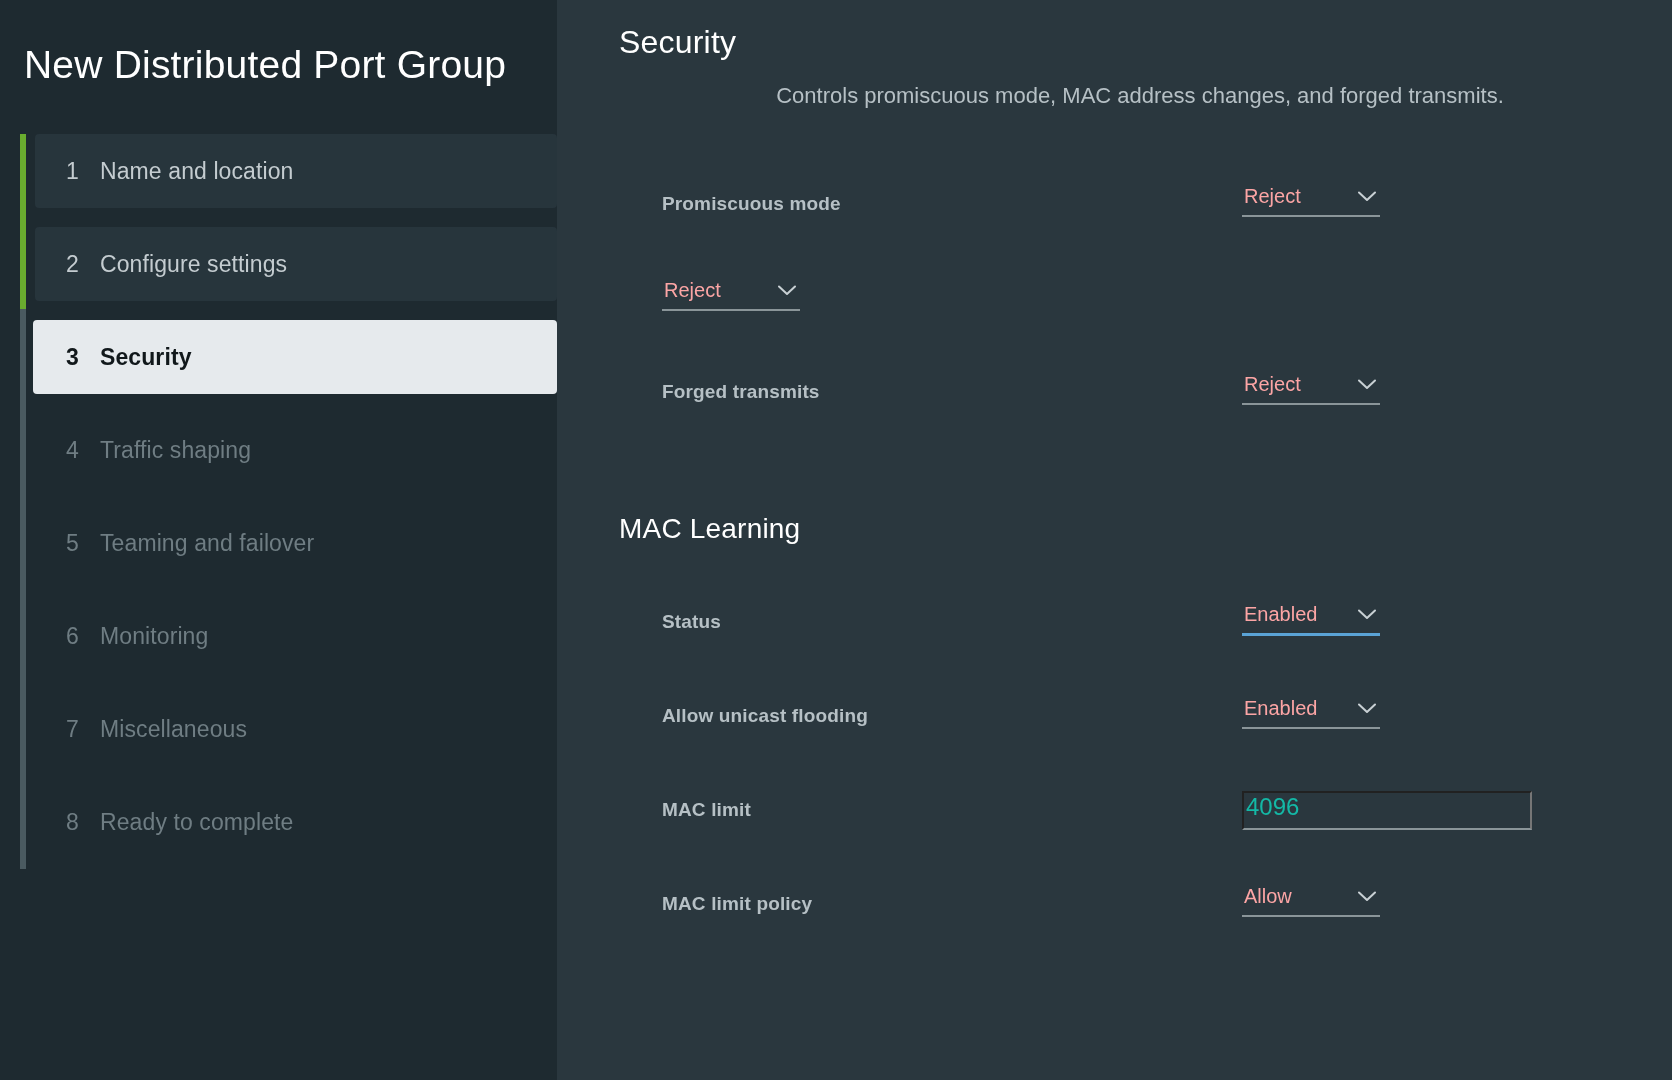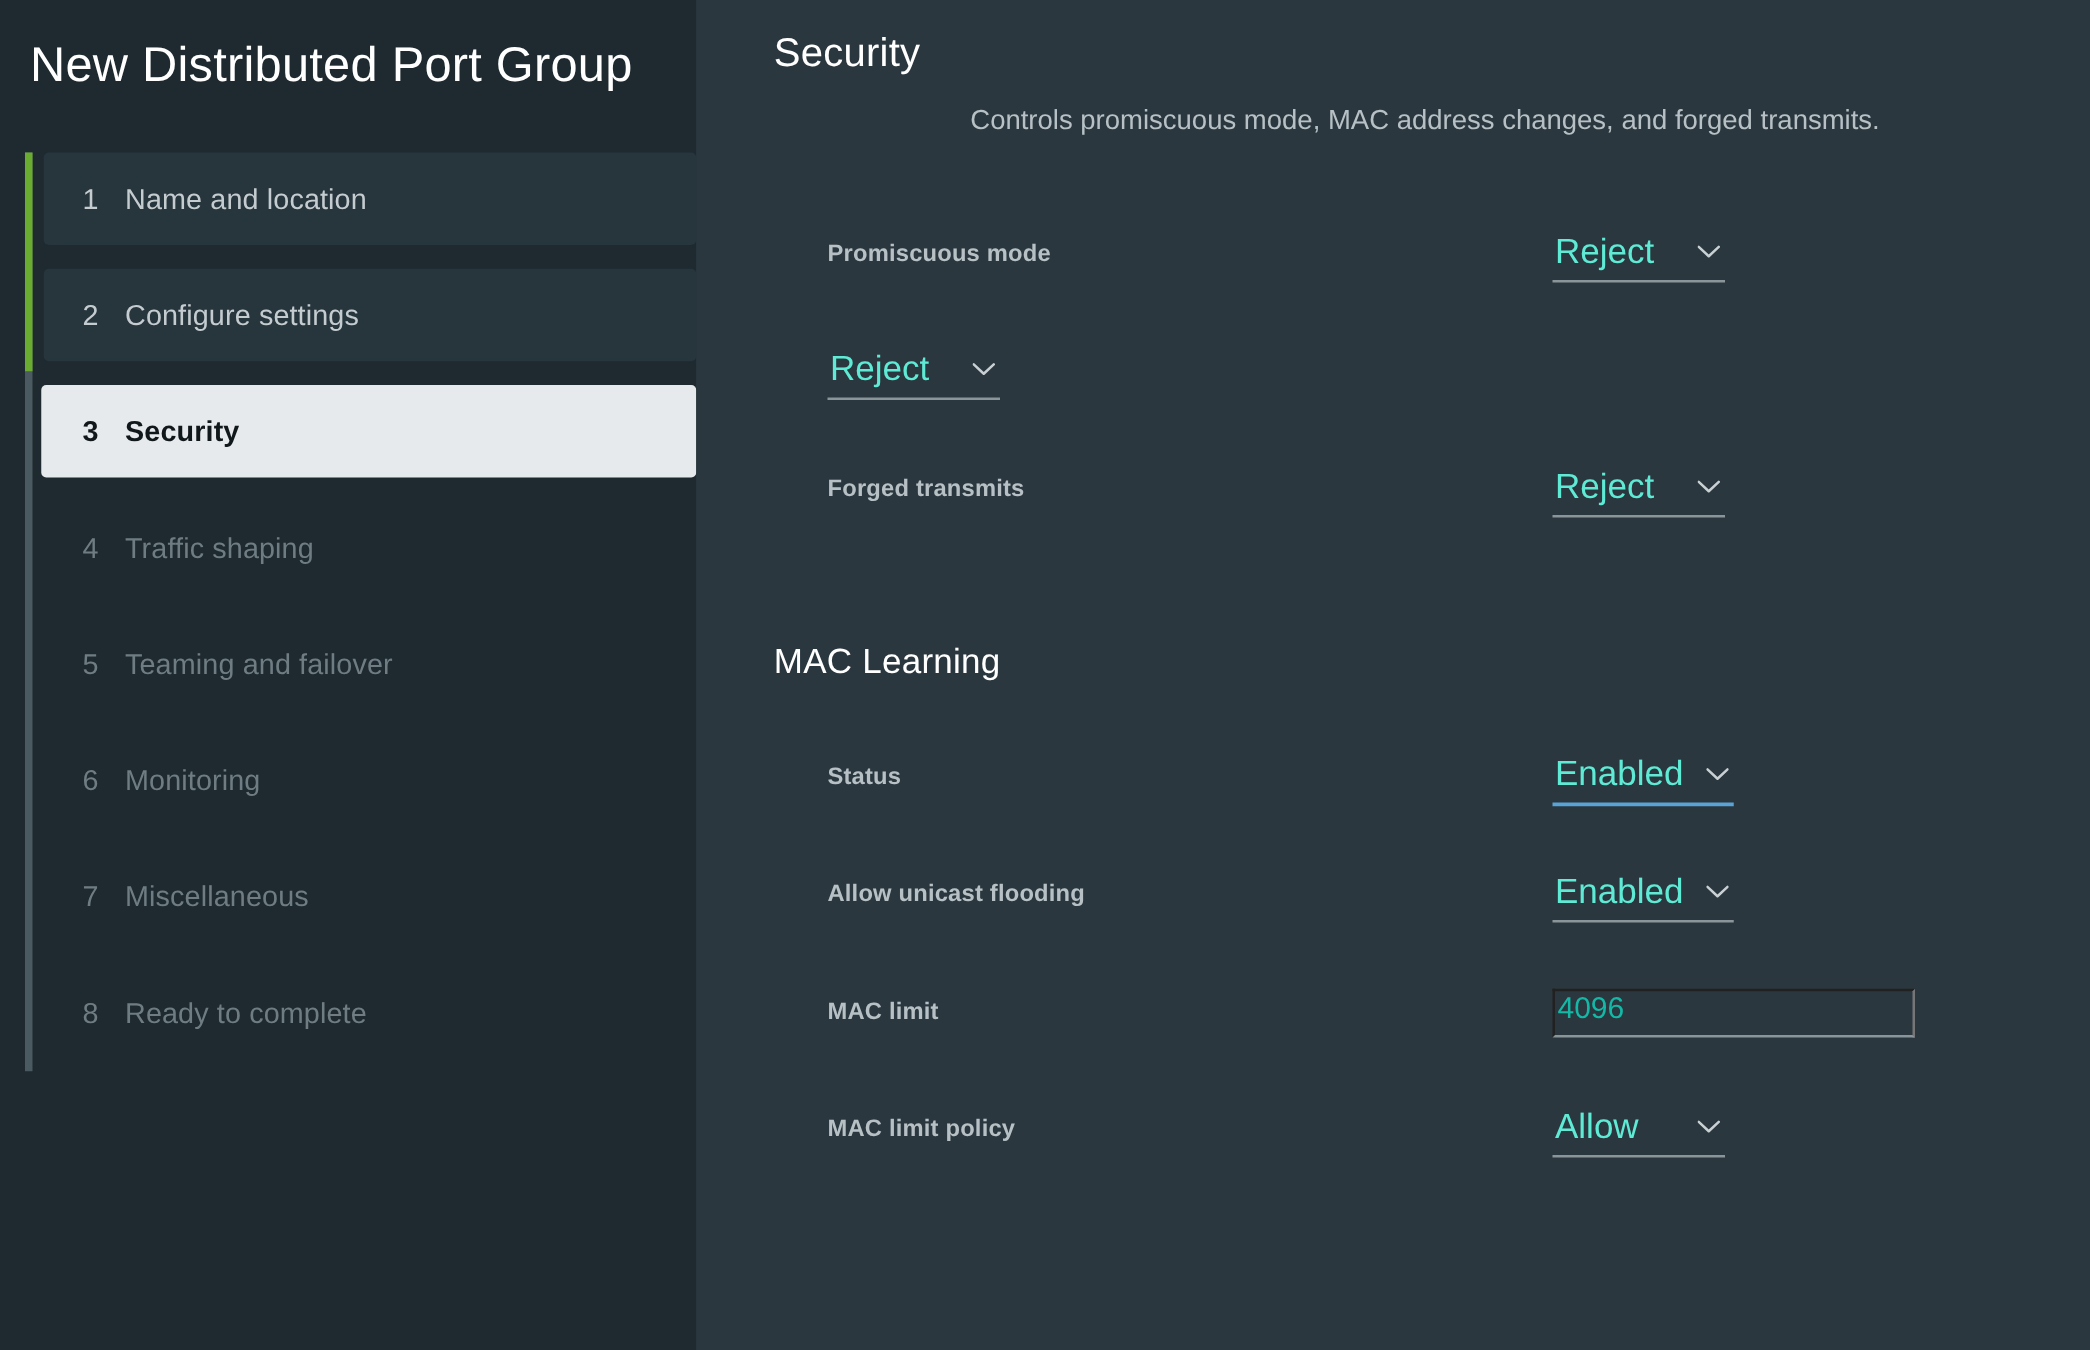--- a/index.html
+++ b/index.html
@@ -9,21 +9,21 @@
     font-family:"Liberation Sans", sans-serif;
     -webkit-font-smoothing:antialiased;
   }
   .wizard { display:flex; width:1672px; height:1080px; }
 
   
   .sidebar {
     width:557px; height:1080px;
     background:#1e2a30;
     position:relative; flex:0 0 557px;
-    padding-top:20px;
+    padding-top:32px;
   }
   .wiz-title {
     color:#ffffff;
     font-size:39px;
     font-weight:400;
     line-height:49px;
     letter-spacing:.2px;
     padding:8px 30px 0 24px;
   }
   .steps-wrap { position:relative; margin-top:45px; }
@@ -103,22 +103,22 @@
   .select {
     display:flex; align-items:center;
     justify-content:space-between;
     min-width:138px;
     padding:0 4px 7px 2px;
     border-bottom:2px solid #8a9599;
     cursor:pointer;
   }
   .select.focused { border-bottom:3px solid #5aa3d6; }
   .select-value {
-    color:#5eead4;
-    font-size:28px;
+    color:#fca5a5;
+    font-size:20px;
     font-weight:400;
     white-space:nowrap;
   }
   .chev {
     margin-left:18px;
     width:18px; height:11px;
     flex:0 0 18px;
     display:block;
   }
   .chev svg { display:block; }

